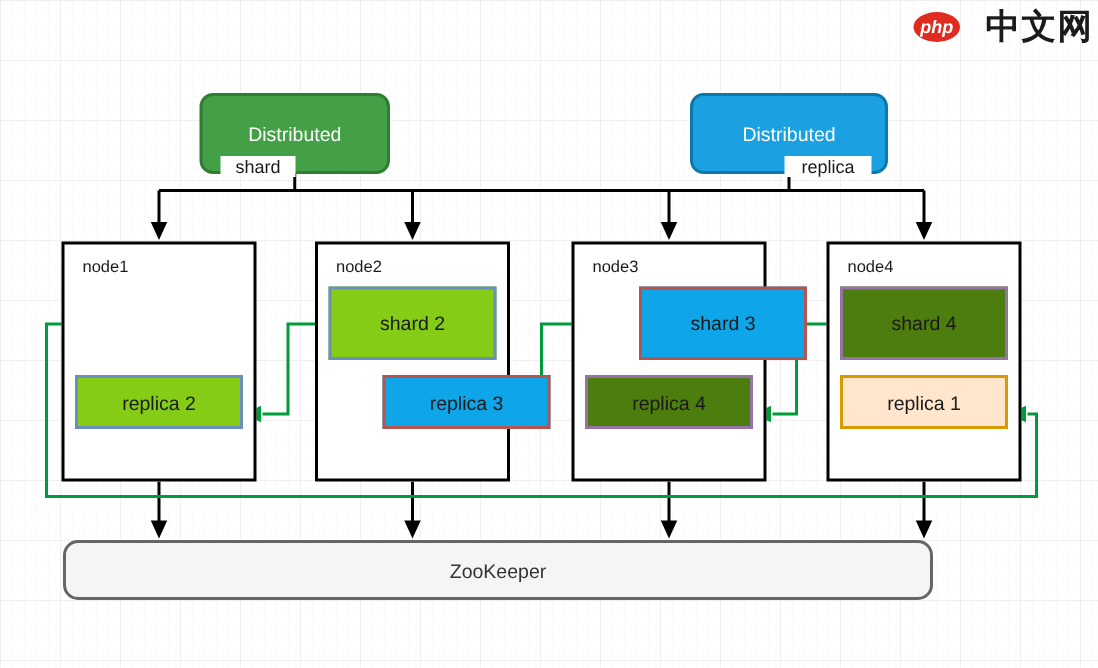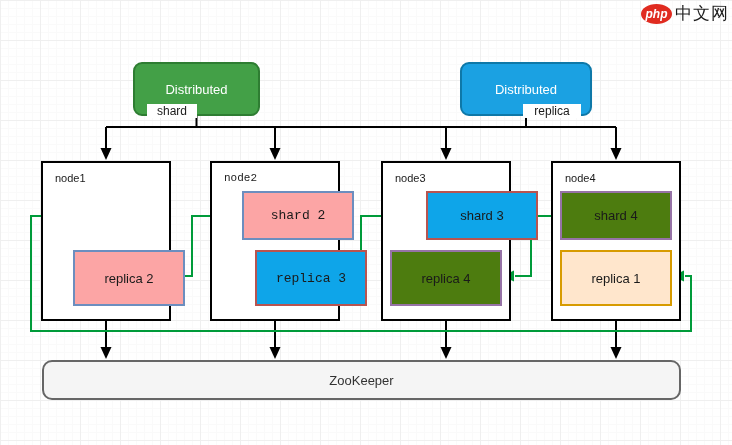--- a/index.html
+++ b/index.html
@@ -21,44 +21,44 @@
   }
   .tbox.green{left:133px;background:#43A047;border-color:#2E7D32;}
   .tbox.blue{left:460px;width:132px;background:#1BA1E2;border-color:#0E78A8;}
   .edge-label{position:absolute;top:104px;font-size:12px;background:#fff;padding:0 1px;text-align:center;}
   .edge-label.shard{left:147px;width:48px;}
   .edge-label.replica{left:523px;width:56px;}
   .node{
     position:absolute;top:161px;width:130px;height:160px;
     border:2px solid #000;background:#fff;box-sizing:border-box;
   }
-  .node.n1{left:41px;} .node.n2{left:210px;font-family:Liberation Mono, monospace;} .node.n3{left:381px;} .node.n4{left:551px;}
+  .node.n1{left:41px;} .node.n2{left:210px;} .node.n3{left:381px;} .node.n4{left:551px;}
   .node-label{position:absolute;left:12px;top:9px;font-size:11px;}
   .ibox{
     position:absolute;left:7px;width:112px;border:2px solid;box-sizing:border-box;
     display:flex;align-items:center;justify-content:center;font-size:13px;
   }
   .ibox.shard{top:28px;height:49px;}
-  .ibox.replica{top:87px;height:56px;}
+  .ibox.replica{top:87px;height:36px;}
   .c-orange{background:#FFE6CC;border-color:#D79B00;}
-  .c-blue{background:#fca5a5;border-color:#6C8EBF;margin-left:23px;}
+  .c-blue{background:#84cc16;border-color:#6C8EBF;}
   .c-red{background:#0ea5e9;border-color:#B85450;margin-left:36px;}
   .c-purple{background:#4d7c0f;border-color:#9673A6;}
   .zk{
-    position:absolute;left:42px;top:360px;width:639px;height:40px;
+    position:absolute;left:42px;top:360px;width:580px;height:40px;
     background:#F5F5F5;border:2px solid #666;border-radius:10px;box-sizing:border-box;
     display:flex;align-items:center;justify-content:center;font-size:13px;color:#333;
   }
-  .logo{position:absolute;right:3px;top:2px;display:flex;align-items:center;gap:3px;}
+  .logo{position:absolute;right:3px;top:2px;display:flex;align-items:center;gap:17px;}
   .logo-badge{
     background:#E02B20;color:#fff;font-style:italic;font-weight:bold;font-size:12px;
     width:31px;height:20px;border-radius:50%;
     display:flex;align-items:center;justify-content:center;
   }
-  .logo-text{font-weight:normal;font-size:17px;color:#1B1B1B;letter-spacing:1px;}
+  .logo-text{font-weight:bold;font-size:23px;color:#1B1B1B;letter-spacing:1px;}
 </style>
 </head>
 <body>
 
 <div class="stage">
 
   <svg class="wires" viewBox="0 0 732 445" aria-hidden="true">
     <g stroke="#000000" stroke-width="2" fill="none">
       <path d="M196.5 87 V127"></path>
       <path d="M526 87 V127"></path>

